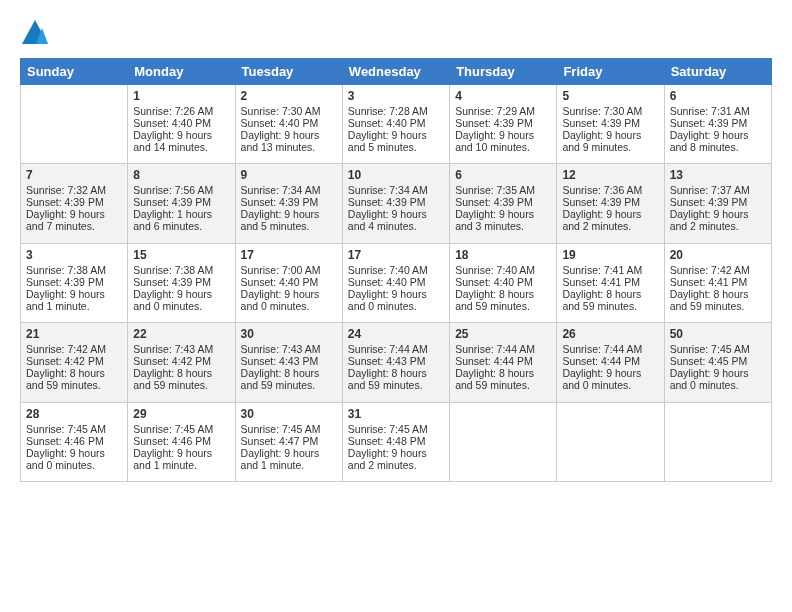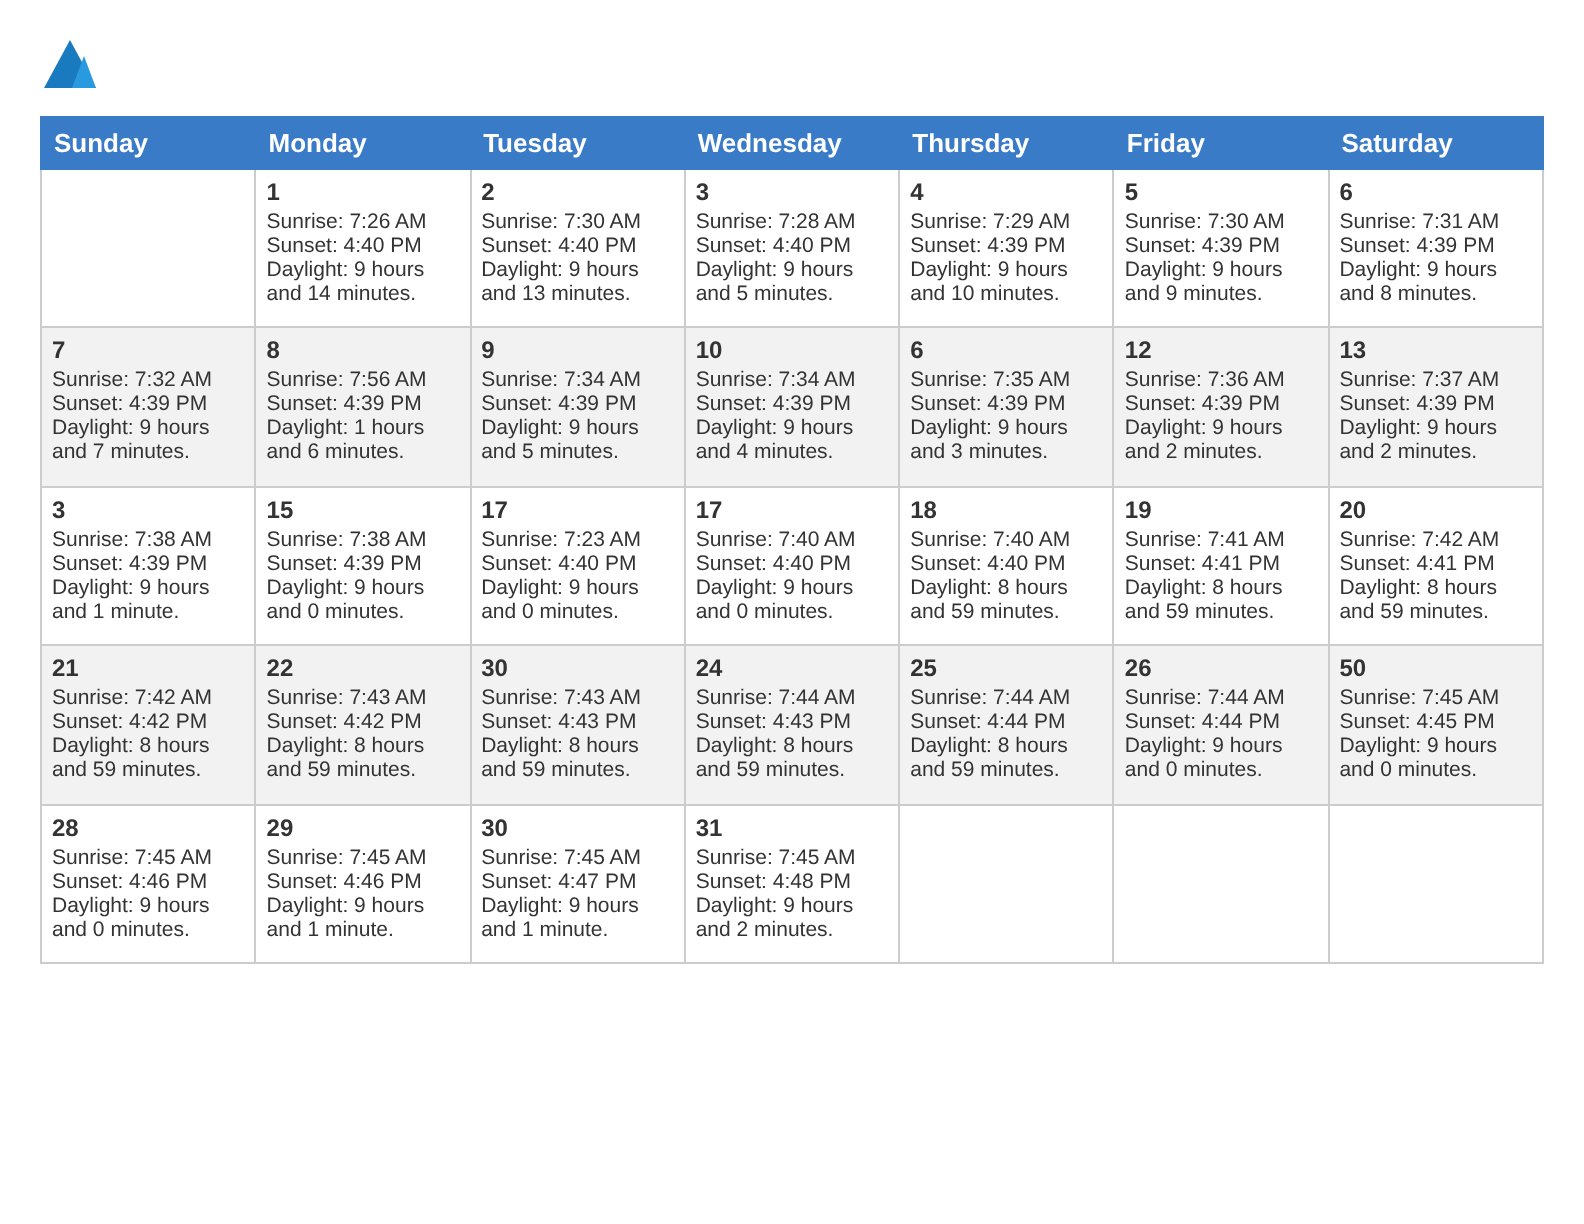--- a/index.html
+++ b/index.html
@@ -227,21 +227,21 @@
             <div>Daylight: 9 hours and 1 minute.</div>
           </td>
           <td>
             <span class="day-num">15</span>
             <div>Sunrise: 7:38 AM</div>
             <div>Sunset: 4:39 PM</div>
             <div>Daylight: 9 hours and 0 minutes.</div>
           </td>
           <td>
             <span class="day-num">17</span>
-            <div>Sunrise: 7:23 AM</div>
+            <div>Sunrise: 7:00 AM</div>
             <div>Sunset: 4:40 PM</div>
             <div>Daylight: 9 hours and 0 minutes.</div>
           </td>
           <td>
             <span class="day-num">17</span>
             <div>Sunrise: 7:40 AM</div>
             <div>Sunset: 4:40 PM</div>
             <div>Daylight: 9 hours and 0 minutes.</div>
           </td>
           <td>

